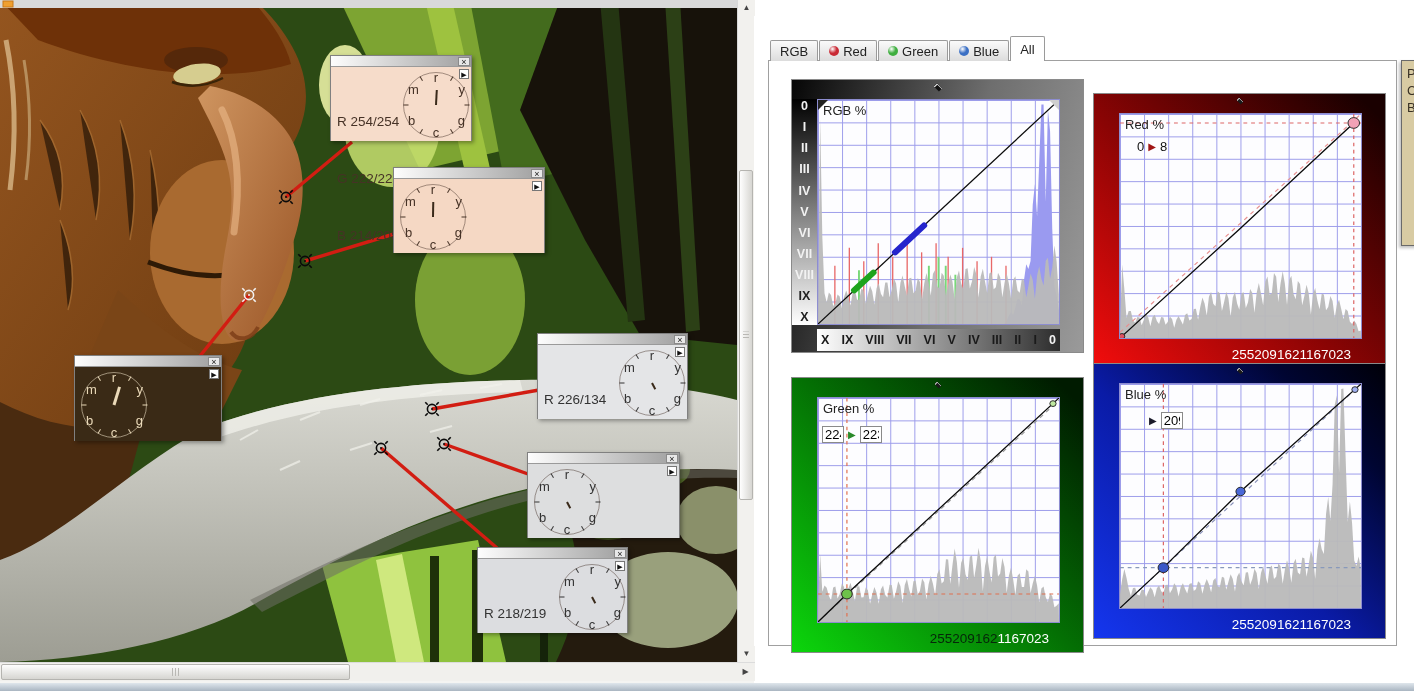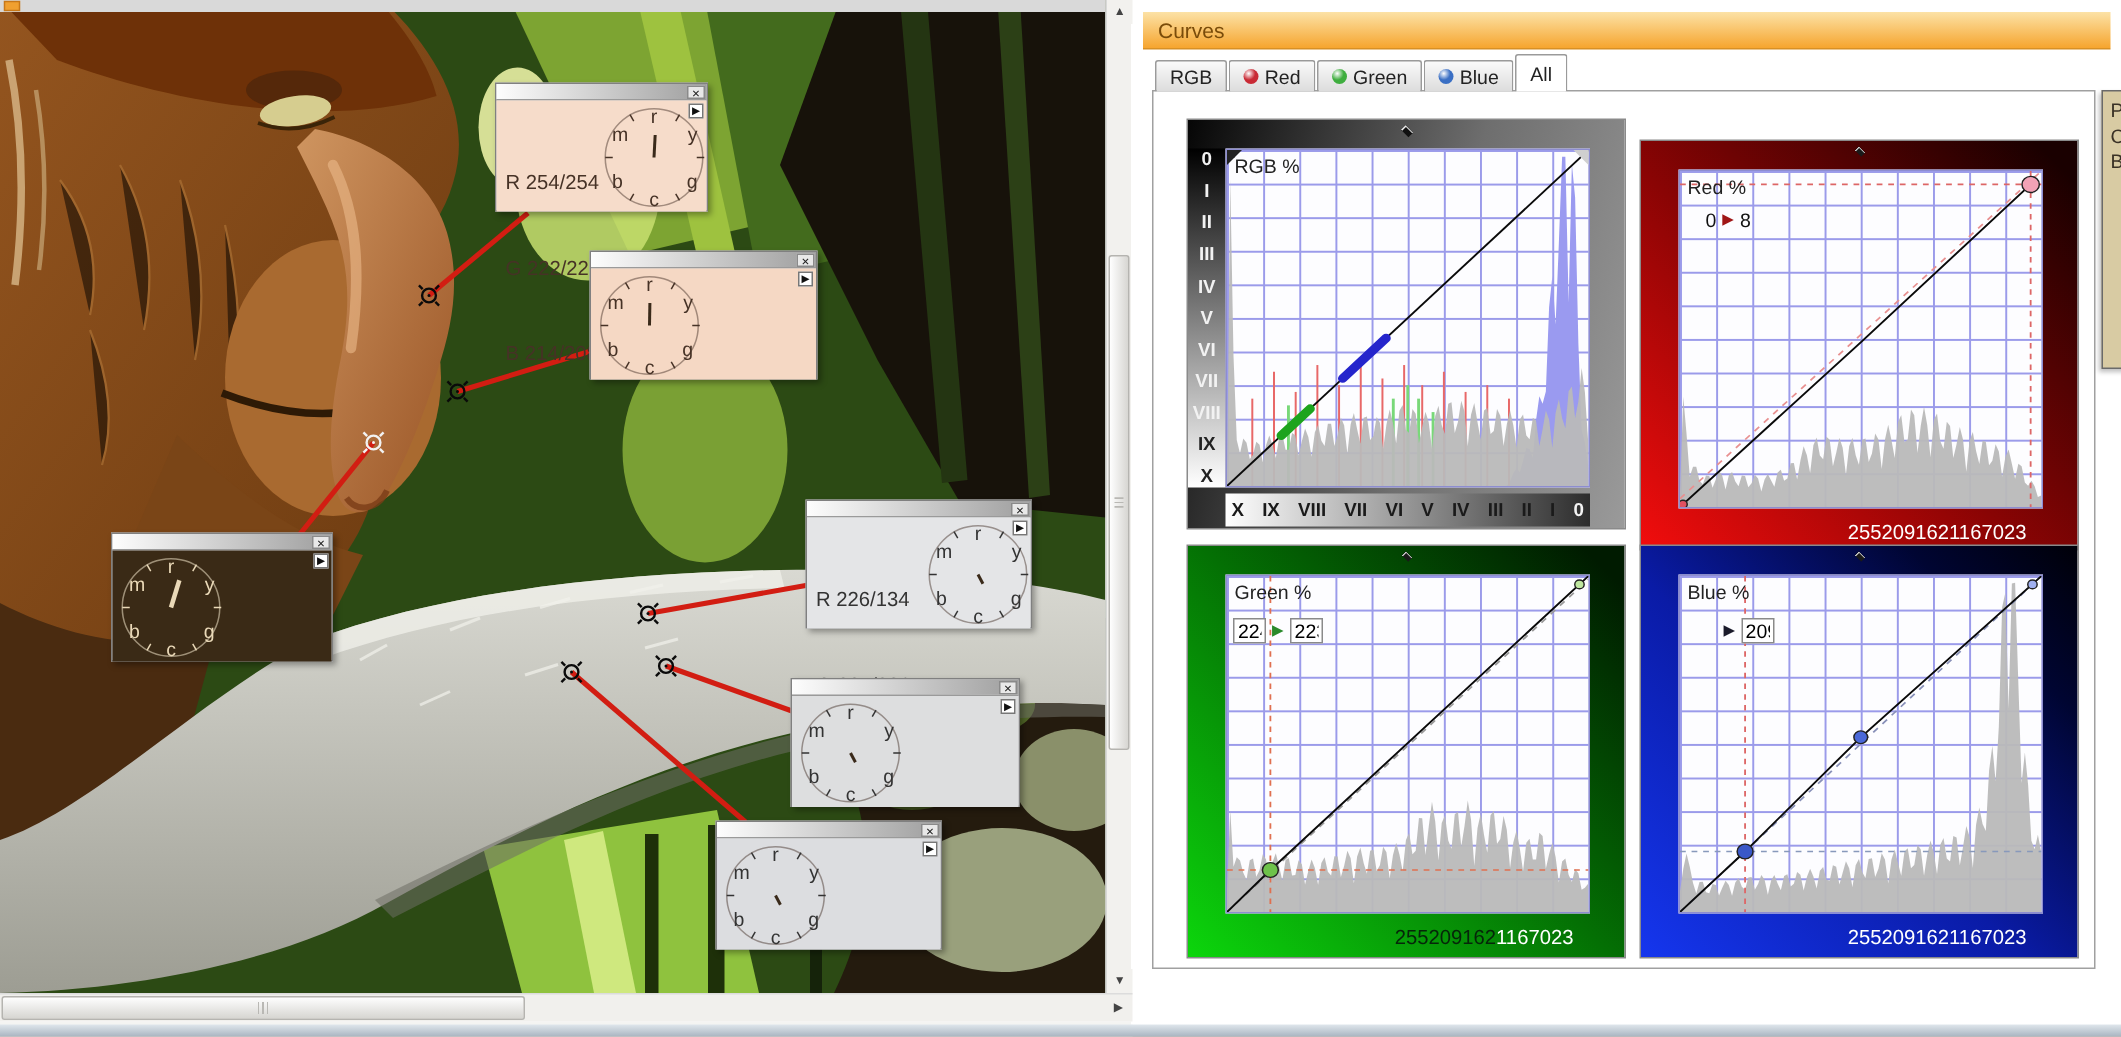--- a/index.html
+++ b/index.html
@@ -71,21 +71,21 @@
     background:linear-gradient(to bottom,#fafafa,#dcdcdc);border:1px solid #9a9a9a;border-bottom:none;
     border-radius:2px 2px 0 0;margin-right:1px;cursor:pointer;}
   .tab.active{height:25px;background:#fff;position:relative;z-index:4;justify-content:center;}
   .tab .dot{width:10px;height:10px;border-radius:50%;display:inline-block;}
   .content-box{position:absolute;left:768px;top:60px;width:629px;height:586px;border:1px solid #a0a0a0;background:#fff;z-index:2;}
 
   
   .chart{position:absolute;border:1px solid #8a8a8a;}
   .chart-0{left:22px;top:18px;width:293px;height:274px;background:linear-gradient(105deg,#060606,#6e6e6e 55%,#9a9a9a);}
   .chart-1{left:324px;top:32px;width:293px;height:274px;background:linear-gradient(45deg,#f20d0d,#8a0404 45%,#1a0000 95%);}
-  .chart-2{left:22px;top:302px;width:293px;height:276px;background:linear-gradient(45deg,#0cd60c,#047004 50%,#001b00 95%);}
+  .chart-2{left:22px;top:316px;width:293px;height:276px;background:linear-gradient(45deg,#0cd60c,#047004 50%,#001b00 95%);}
   .chart-3{left:324px;top:302px;width:293px;height:276px;background:linear-gradient(45deg,#1536ee,#0a1ba6 45%,#000532 80%,#000008 100%);}
   .plot{position:absolute;left:25px;top:19px;width:243px;height:226px;background:#fdfdff;border:1px solid #8d8dd0;
     background-image:linear-gradient(to right,#9b9bea 1px,transparent 1px),linear-gradient(to bottom,#9b9bea 1px,transparent 1px);
     background-size:10% 10%;}
   .plot svg{position:absolute;left:0;top:0;width:100%;height:100%;}
   .plot-title{position:absolute;left:5px;top:3px;font-size:13px;color:#222;z-index:2;}
   .chart-0 .plot::before{content:"";position:absolute;left:0;top:0;border:5px solid transparent;border-left-color:#222;border-top-color:#222;}
   .chart-0 .plot::after{content:"";position:absolute;right:0;top:0;border:5px solid transparent;border-right-color:#cfcfcf;border-top-color:#cfcfcf;}
   .frame-marker{position:absolute;left:50%;top:4px;width:7px;height:7px;background:#111;transform:translateX(-50%) rotate(45deg) scaleY(.62);box-shadow:inset 1px 1px 0 #eee;cursor:pointer;}
   .chart-1 .frame-marker,.chart-2 .frame-marker,.chart-3 .frame-marker{width:6px;height:6px;background:#1a1a1a;box-shadow:inset 1px 1px 0 #ccc;}
@@ -387,20 +387,25 @@
             <i class="tick" style="transform: rotate(330deg) translateY(-33px);"></i>
           </div>
         <span class="flyout">▶</span>
       </div>
     </div>
     <div class="sampler w6 theme-light">
       <div class="titlebar">
           <span class="xbtn">×</span>
         </div>
       <div class="body" style="background: rgb(220, 221, 224);">
+        <div class="vals">
+          <div>R 218/219</div>
+          <div>G 219/218</div>
+          
+        </div>
         <div class="dial">
             <i class="needle"></i>
             <span class="l0">r</span>
             <span class="l1">y</span>
             <span class="l2">g</span>
             <span class="l3">c</span>
             <span class="l4">b</span>
             <span class="l5">m</span>
             <i class="tick" style="transform: rotate(30deg) translateY(-33px);"></i>
             <i class="tick" style="transform: rotate(90deg) translateY(-33px);"></i>
@@ -419,21 +424,20 @@
     <div class="vs-thumb"></div>
     <div class="vs-down">▼</div>
   </div>
   <div class="hscroll">
     <div class="hs-thumb"></div>
     <div class="hs-right">▶</div>
   </div>
   <div class="status-left"></div>
 
   <div class="right-panel"></div>
-  <div class="panel-title">Curves</div>
 
   <div class="tabs">
     <div class="tab">
         <span>RGB</span>
       </div>
     <div class="tab">
         <span class="dot" style="background: radial-gradient(circle at 35% 30%, rgb(255, 255, 255) 0%, rgb(201, 42, 53) 45%, rgb(201, 42, 53));"></span>
         <span>Red</span>
       </div>
     <div class="tab">

